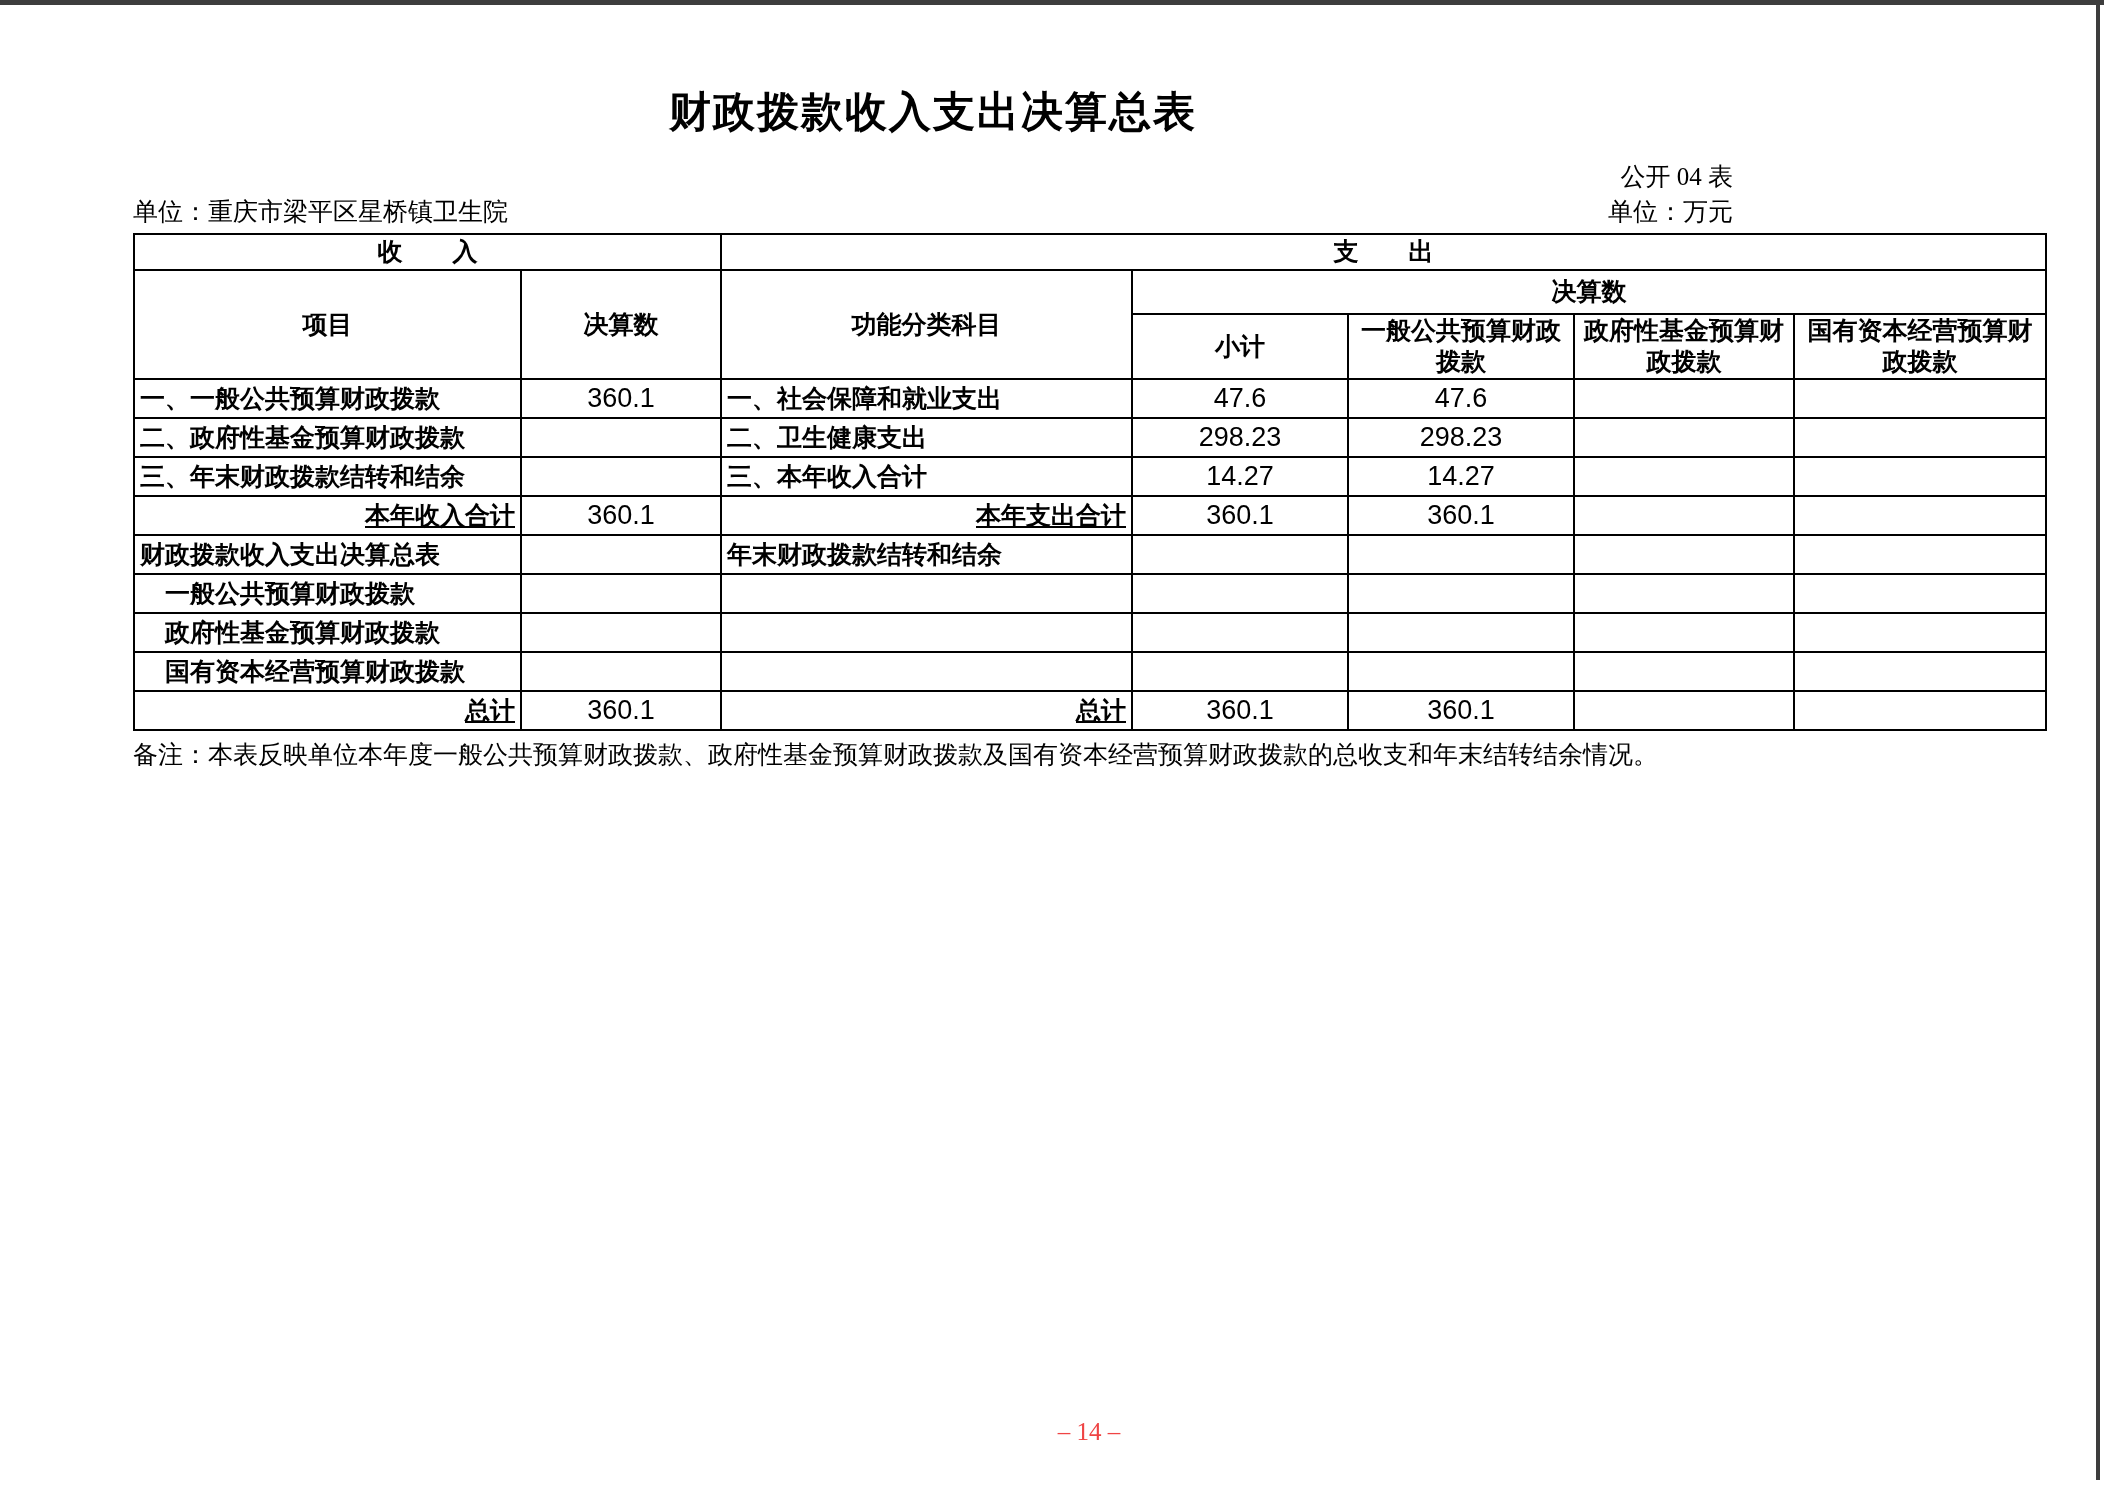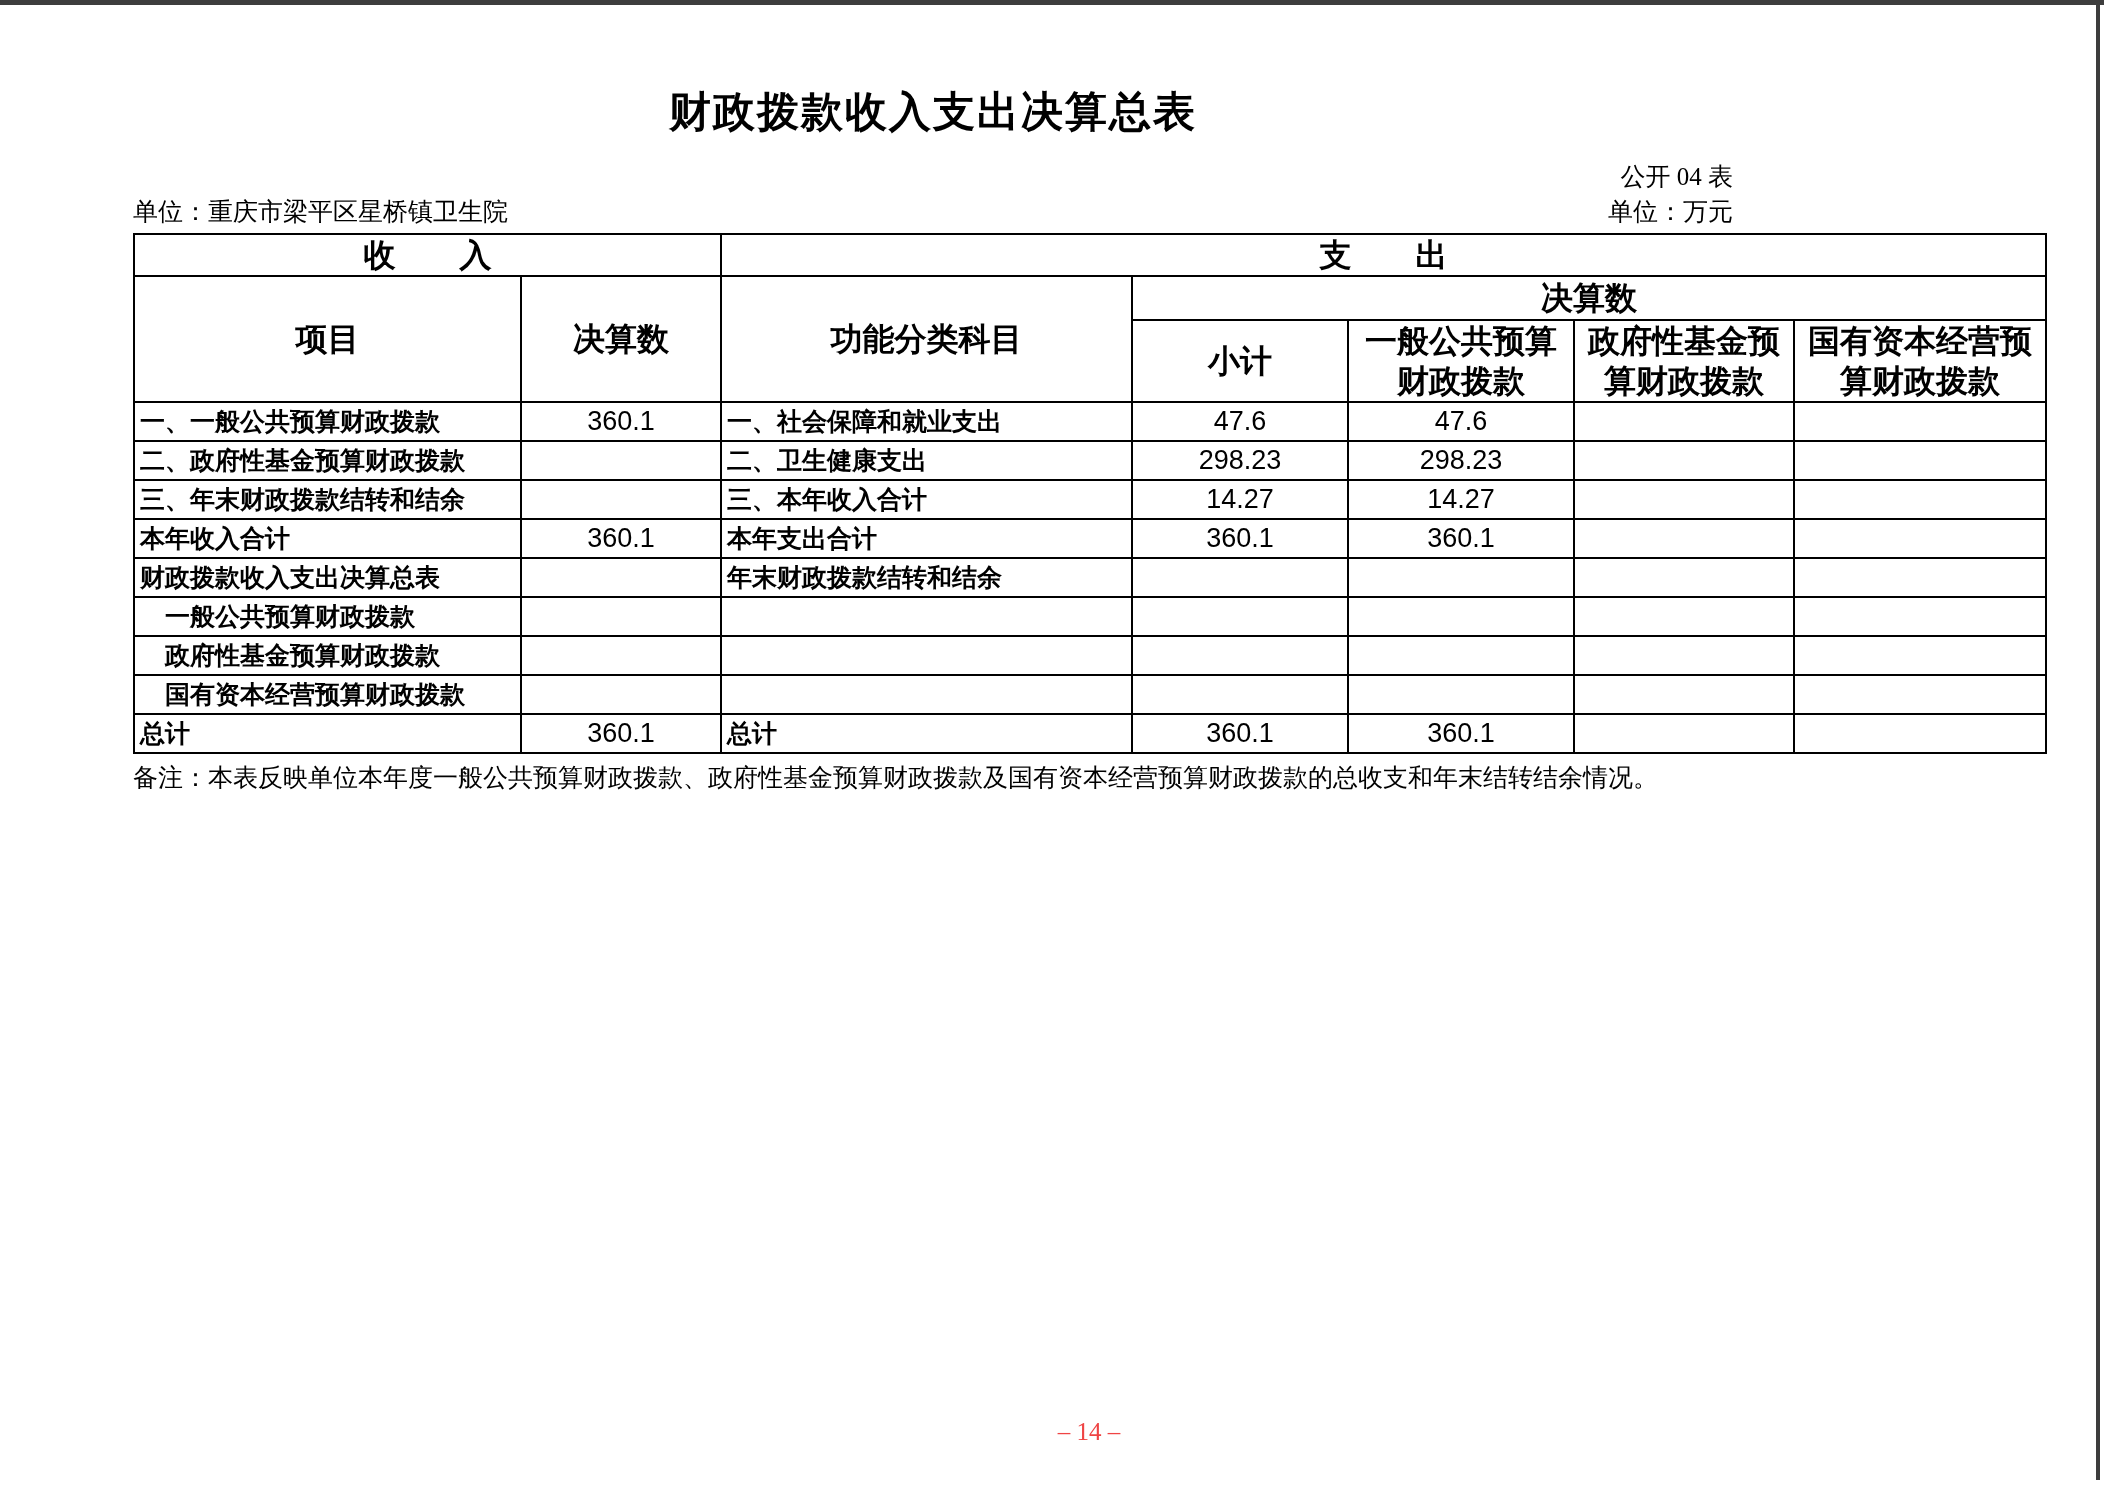--- a/index.html
+++ b/index.html
@@ -65,37 +65,37 @@
   table.fiscal th,
   table.fiscal td {
     border: 2px solid #000000;
     padding: 0 5px;
     overflow: hidden;
     vertical-align: middle;
   }
   table.fiscal th {
     font-family: "Liberation Sans", "DejaVu Sans", sans-serif;
     font-weight: bold;
-    font-size: 32px;
+    font-size: 25px;
     text-align: center;
     line-height: 1.25;
     word-break: break-all;
   }
   tr.section-row { height: 36px; }
   tr.group-row   { height: 44px; }
   tr.subhead-row { height: 64px; }
   tbody tr       { height: 39px; padding-left: 7px; }
   td.item {
     font-family: "Liberation Sans", "DejaVu Sans", sans-serif;
     font-weight: bold;
     font-size: 25px;
     text-align: left;
     white-space: nowrap;
   }
-  td.item.center { text-align: left; }
+  td.item.center { text-align: right; text-decoration: underline; }
   td.item.indent { padding-left: 30px; }
   td.num {
     font-family: "Liberation Sans", "DejaVu Sans", sans-serif;
     font-weight: normal;
     font-size: 27px;
     text-align: center;
     padding-right: 8px;
     white-space: nowrap;
   }
   .note-line {

